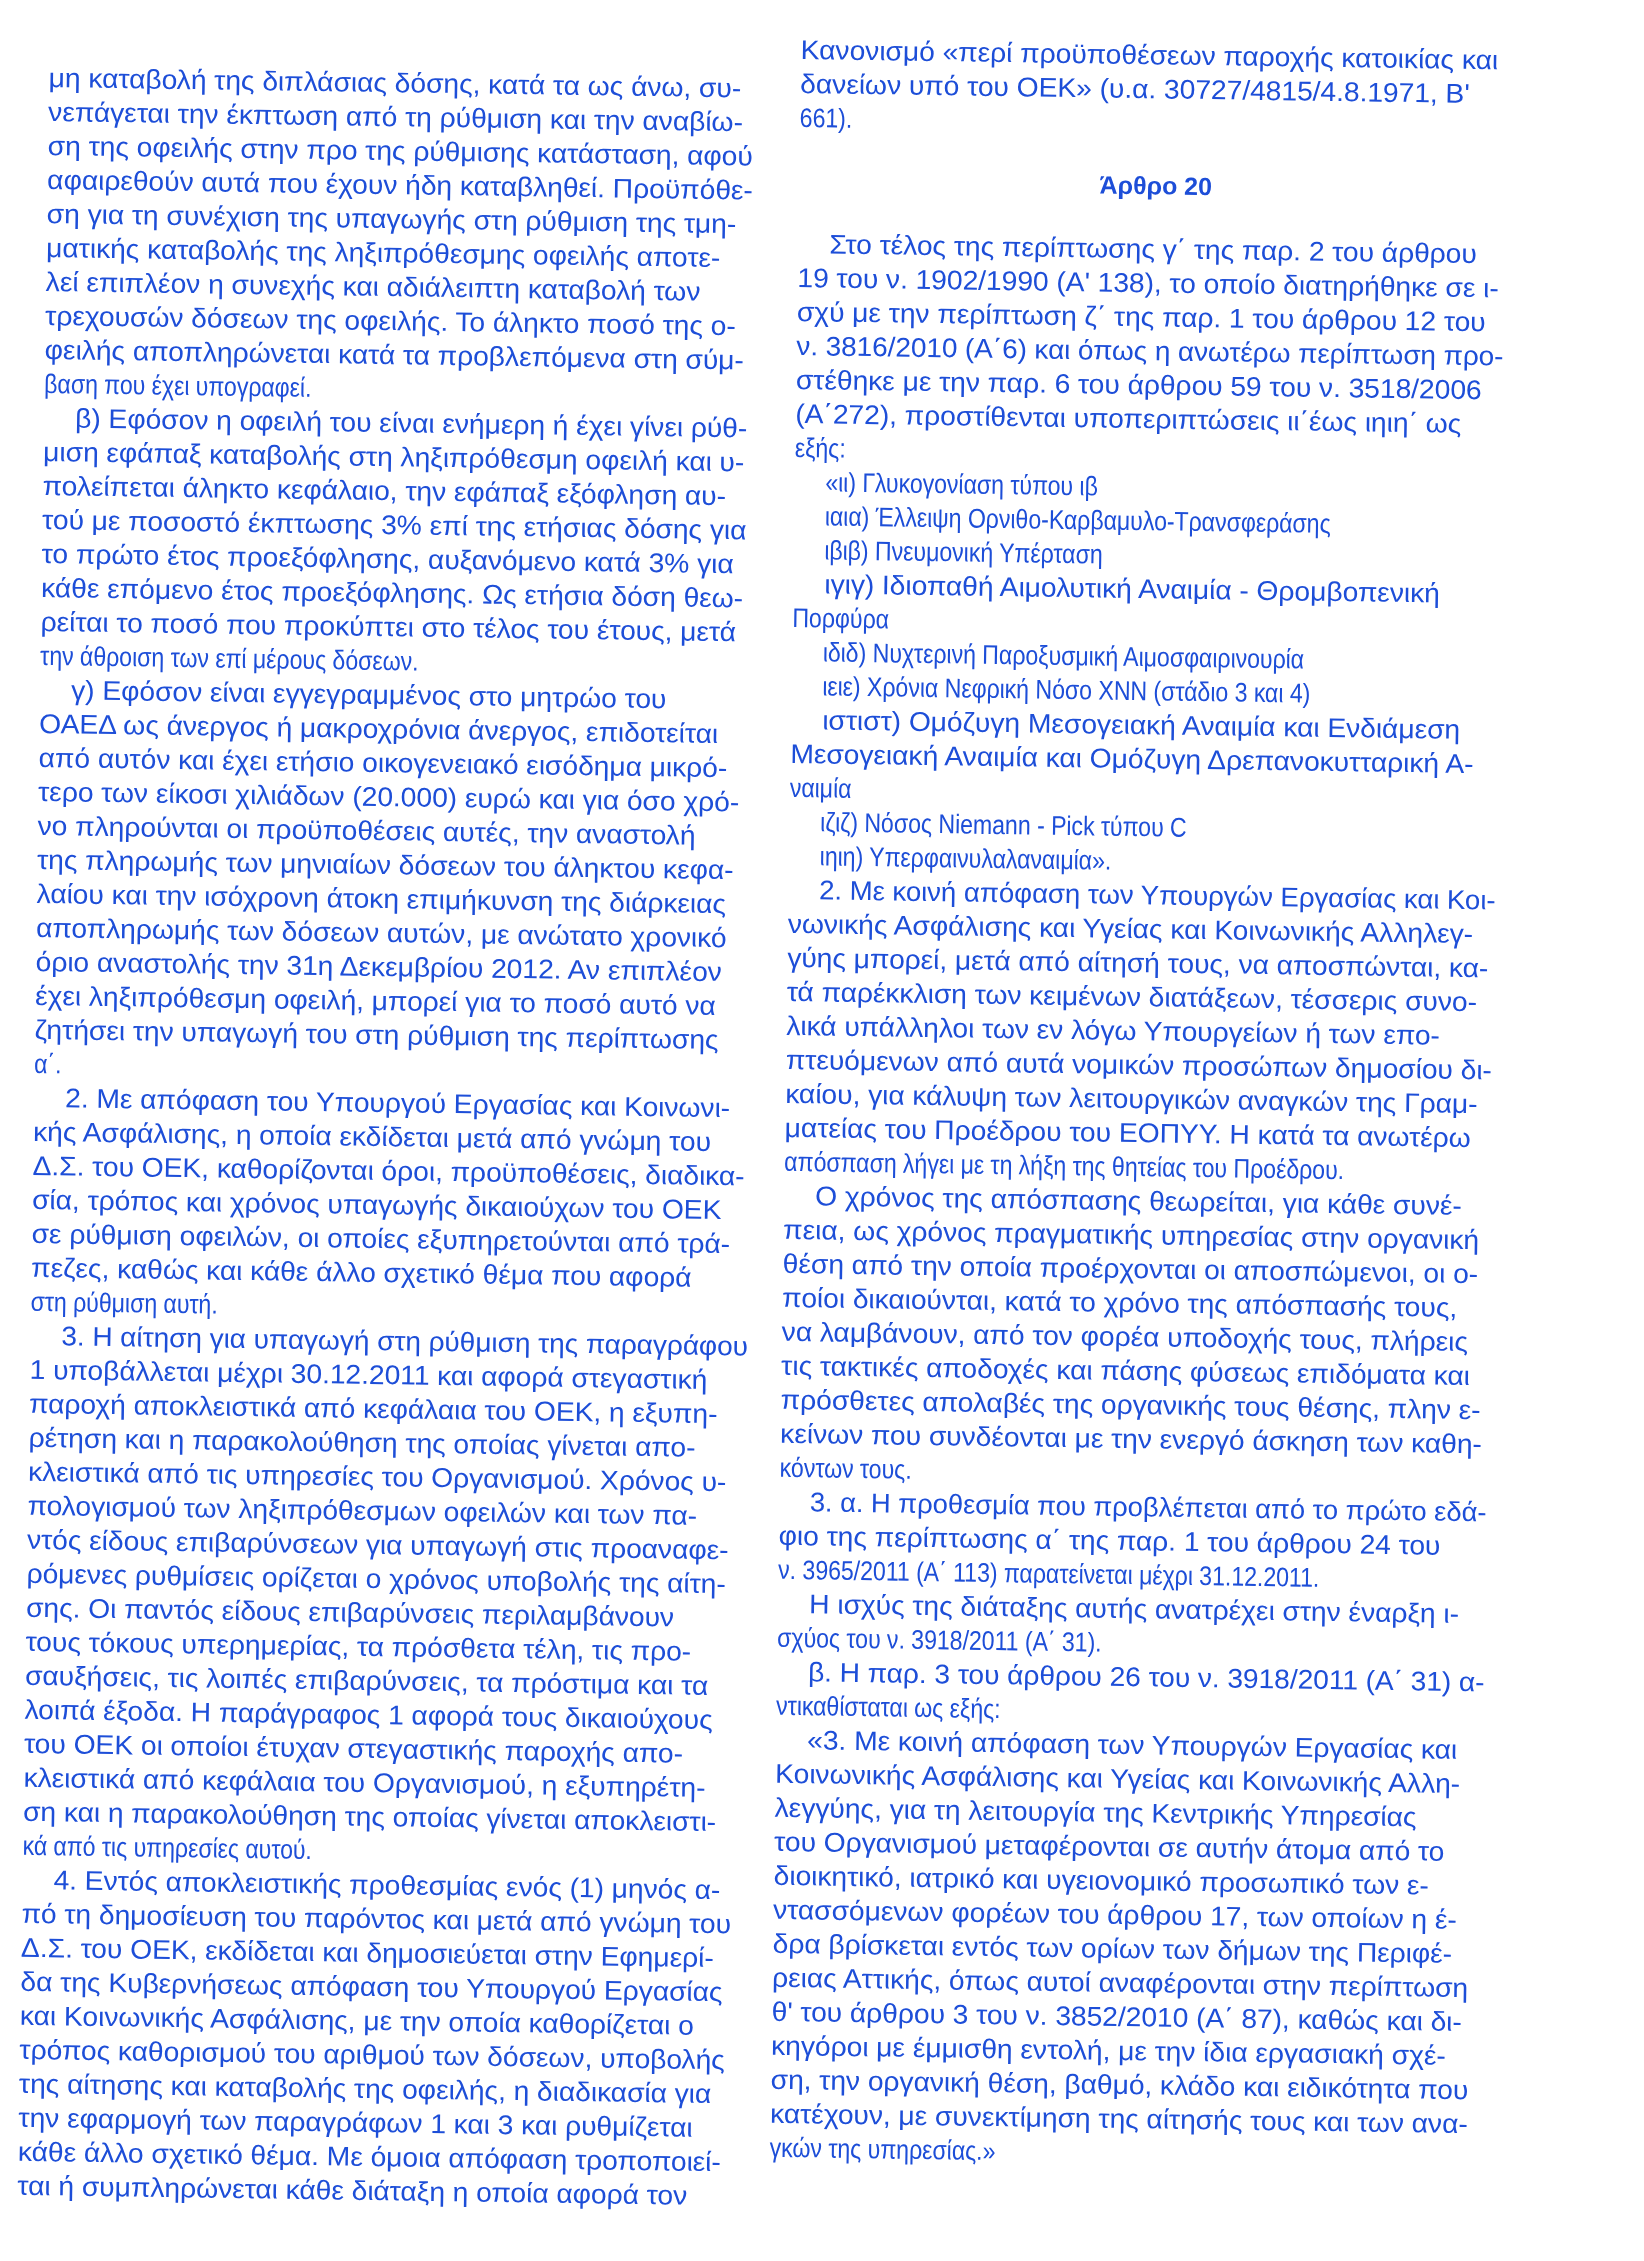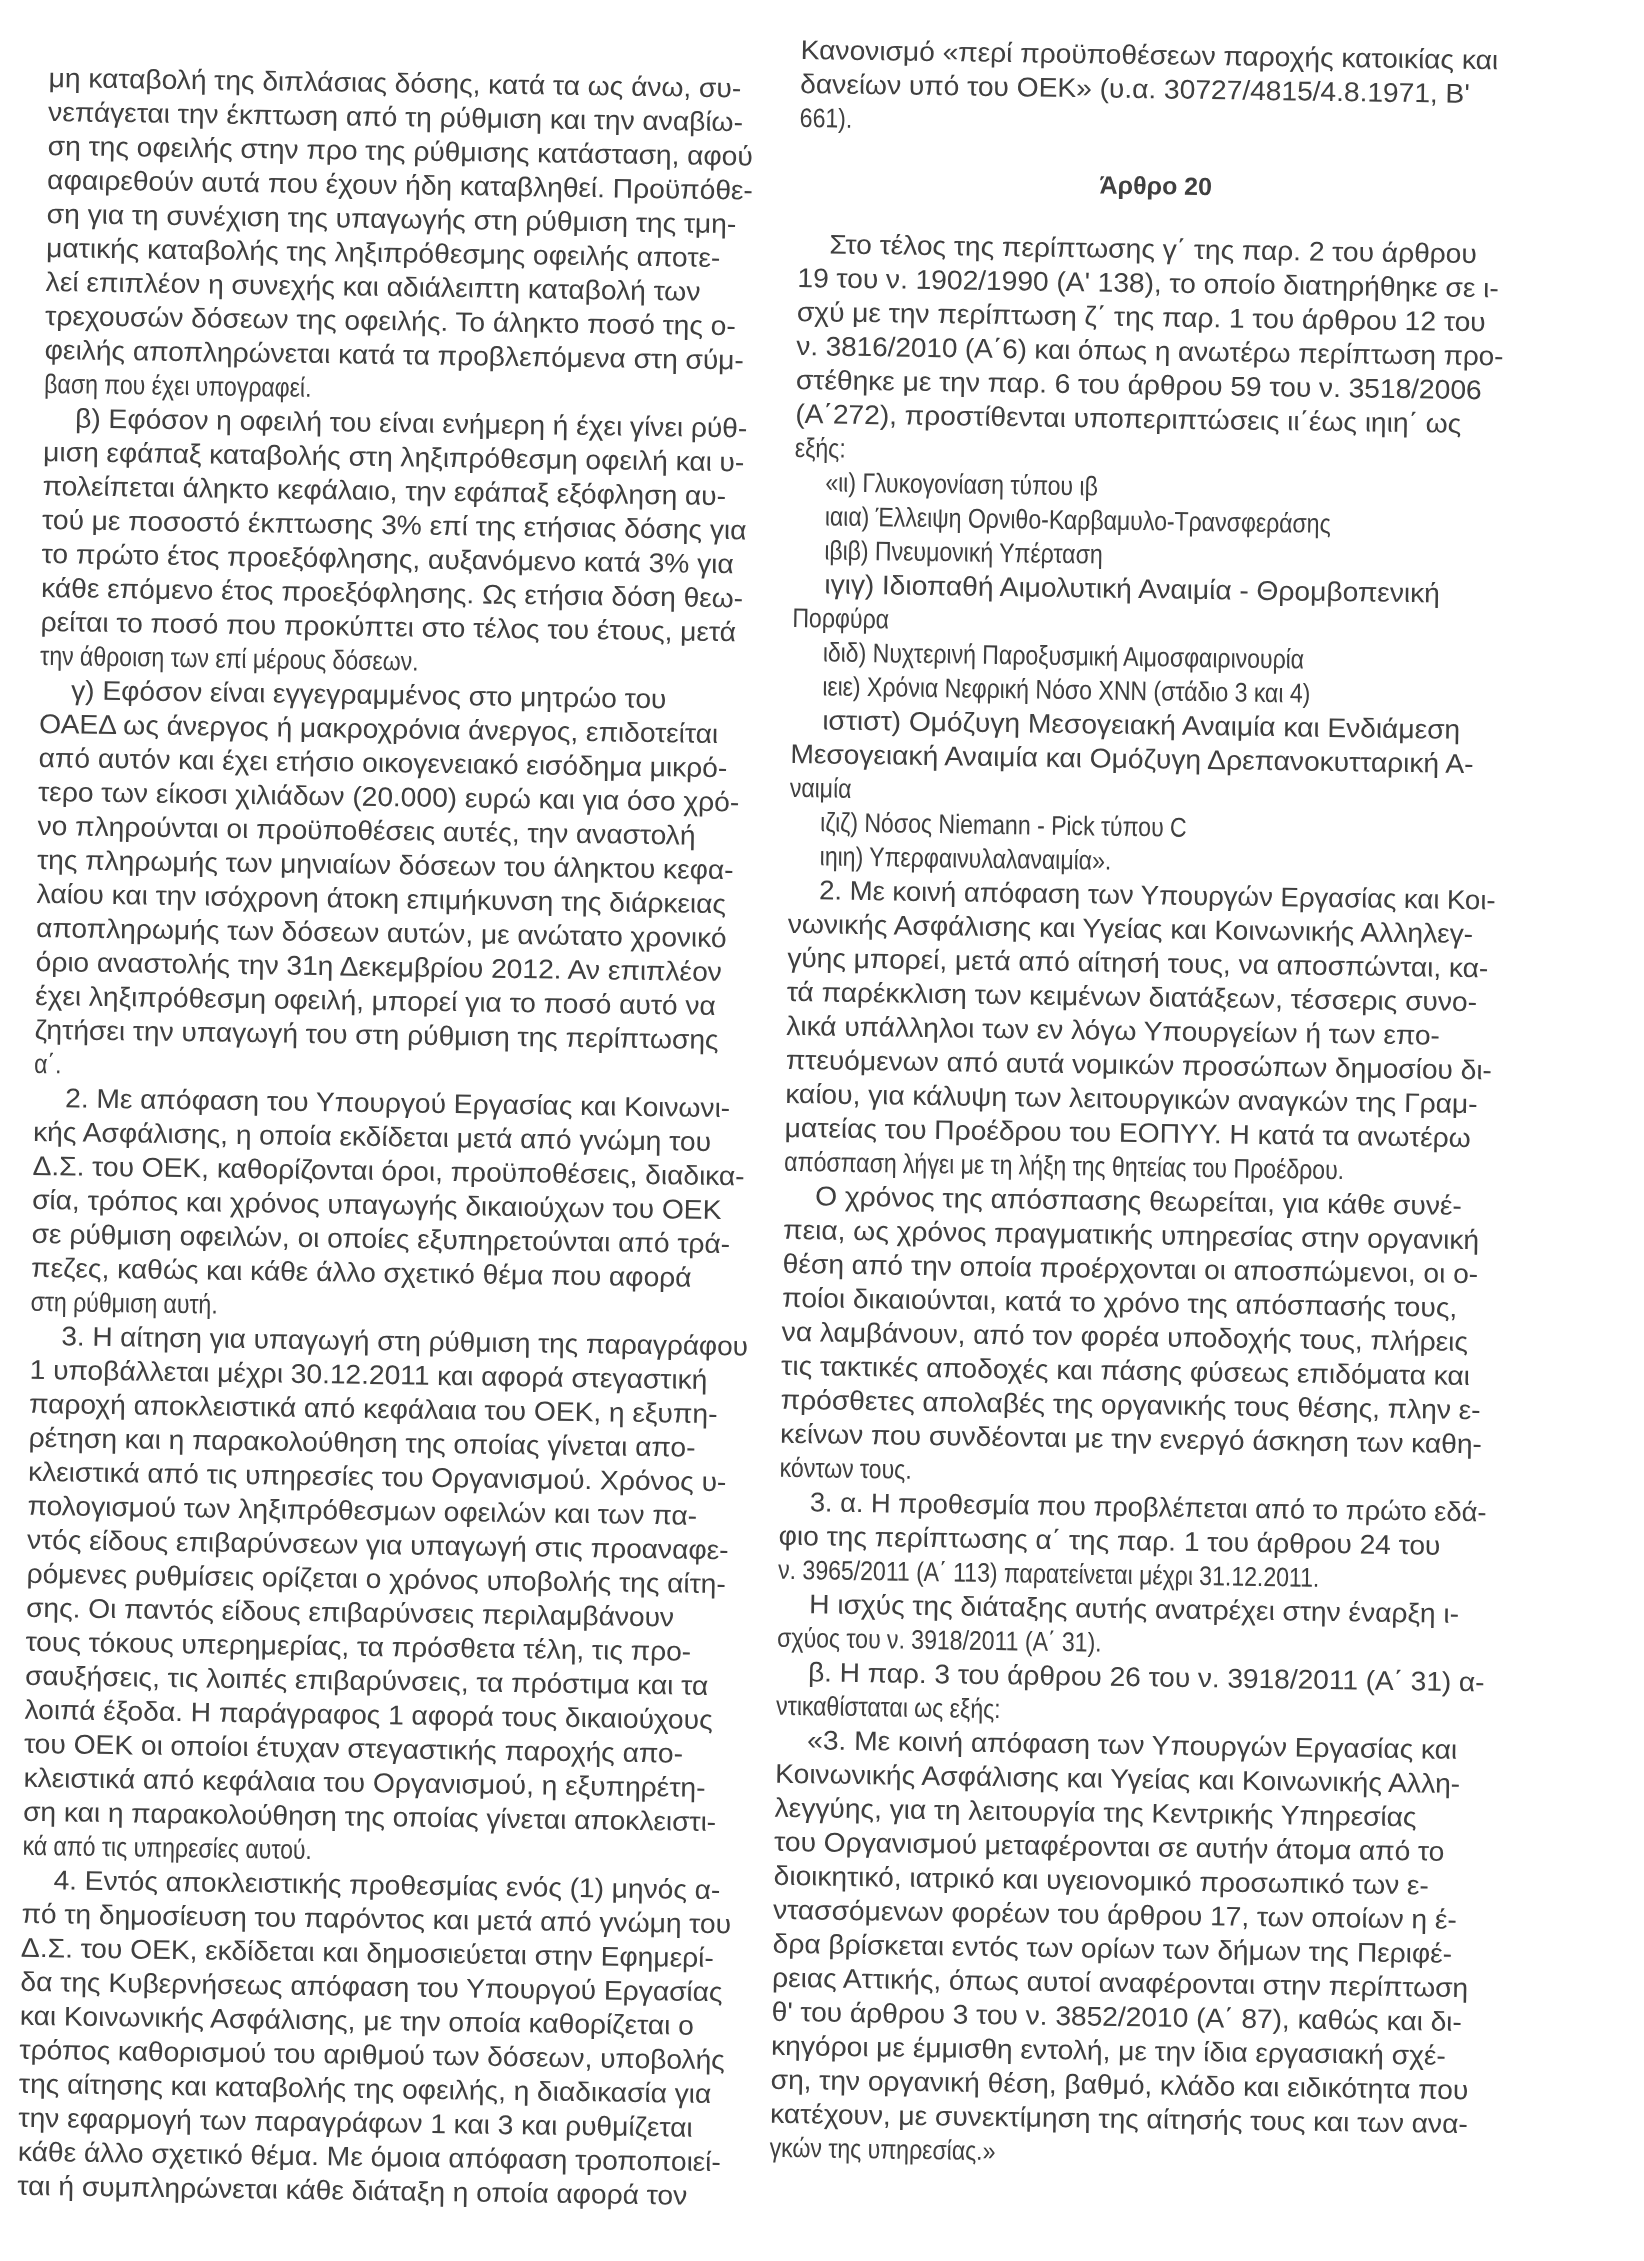--- a/index.html
+++ b/index.html
@@ -1,17 +1,17 @@
 <!DOCTYPE html>
 <html style="font-size:12px"><head>
 <meta charset="utf-8">
 <style>
   html, body { margin: 0; padding: 0; background: #ffffff; }
   body { width: 1644px; height: 2261px; position: relative; overflow: hidden; }
-  .page { position: absolute; left: 0; top: 0; width: 1644px; height: 2261px; background: #fff; color: #404040; }
+  .page { position: absolute; left: 0; top: 0; width: 1644px; height: 2261px; background: #fff; color: #1d4ed8; }
   .col { position: absolute; }
   .col-left  { left: 49px;   top: 61px;  width: 724px; }
   .col-right { left: 801px; top: 33px;  width: 714px; }
   .col-left.skew  { transform: rotate(0.85deg); transform-origin: 0 0; }
   .col-right.skew { transform: rotate(0.85deg); transform-origin: 0 0; }
   .ln {
     display: block;
     height: 34px;
     line-height: 34px;
     white-space: nowrap;

